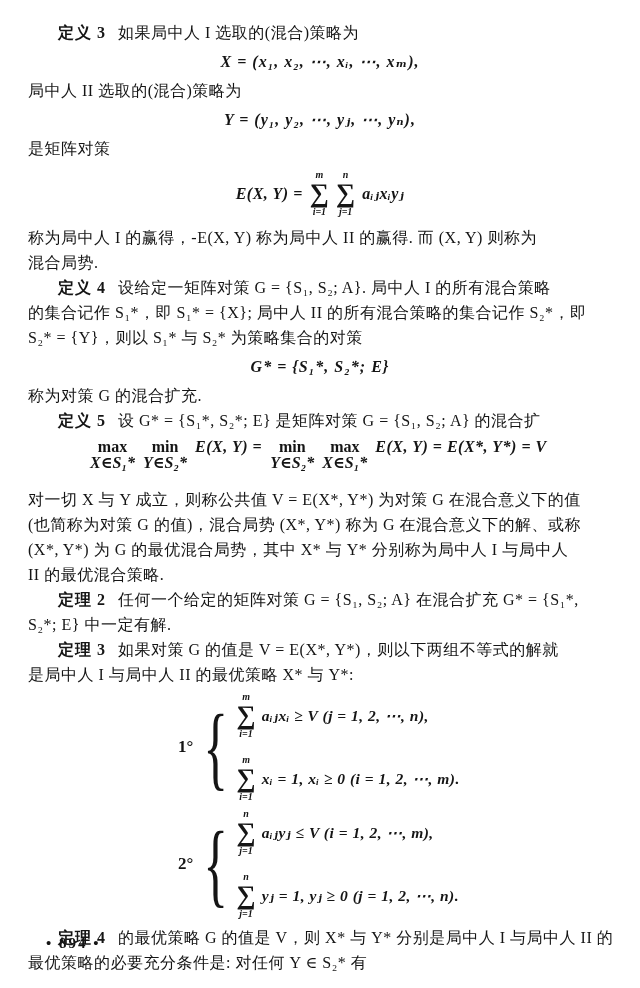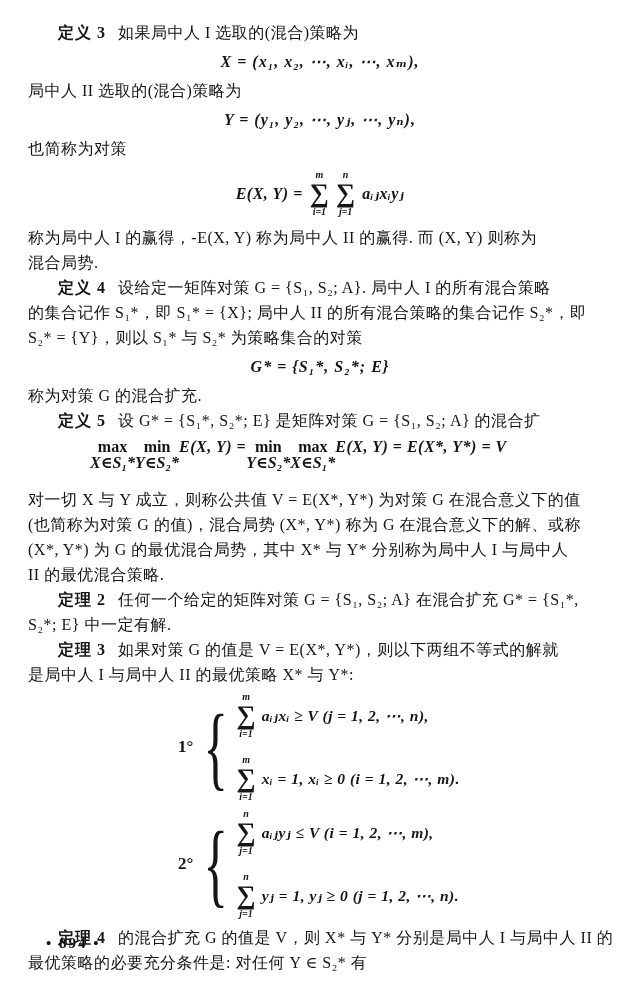--- a/index.html
+++ b/index.html
@@ -72,20 +72,21 @@
   .sum .sym {
     font-size: 27px;
     font-weight: bold;
     line-height: 26px;
     font-style: normal;
   }
   
   .minimax {
     display: flex;
     align-items: flex-start;
+    gap: 8px;
     margin: 4px 0 6px 62px;
     min-height: 44px;
   }
   .limop {
     display: inline-flex;
     flex-direction: column;
     align-items: center;
     line-height: 1;
   }
   .limop .op {
@@ -148,21 +149,21 @@
 <div class="page">
 
   <p class="line indent"><span class="kw">定义 3</span><span>如果局中人 I 选取的(混合)策略为</span></p>
 
   <div class="cformula">X = (x₁, x₂, ⋯, xᵢ, ⋯, xₘ),</div>
 
   <p class="line">局中人 II 选取的(混合)策略为</p>
 
   <div class="cformula">Y = (y₁, y₂, ⋯, yⱼ, ⋯, yₙ),</div>
 
-  <p class="line">也简称为对策</p>
+  <p class="line">是矩阵对策</p>
 
   <div class="dformula">
     <span class="mi">E(X, Y) =</span>
     <span class="sum">
       <span class="limit">m</span>
       <span class="sym">∑</span>
       <span class="limit">i=1</span>
     </span>
     <span class="sum">
       <span class="limit">n</span>
@@ -256,18 +257,18 @@
         <span class="sum">
           <span class="limit">n</span>
           <span class="sym">∑</span>
           <span class="limit">j=1</span>
         </span>
         <span class="mi">yⱼ = 1, yⱼ ≥ 0 (j = 1, 2, ⋯, n).</span>
       </span>
     </span>
   </div>
 
-  <p class="line indent"><span class="kw">定理 4</span><span>的混合扩充 G 的值是 V，则 X* 与 Y* 分别是局中人 I 与局中人 II 的</span></p>
+  <p class="line indent"><span class="kw">定理 4</span><span>的最优策略 G 的值是 V，则 X* 与 Y* 分别是局中人 I 与局中人 II 的</span></p>
   <p class="line">最优策略的必要充分条件是: 对任何 Y ∈ S₂* 有</p>
 
   <div class="footer">• 894 •</div>
 
 </div>
 
 </body></html>

